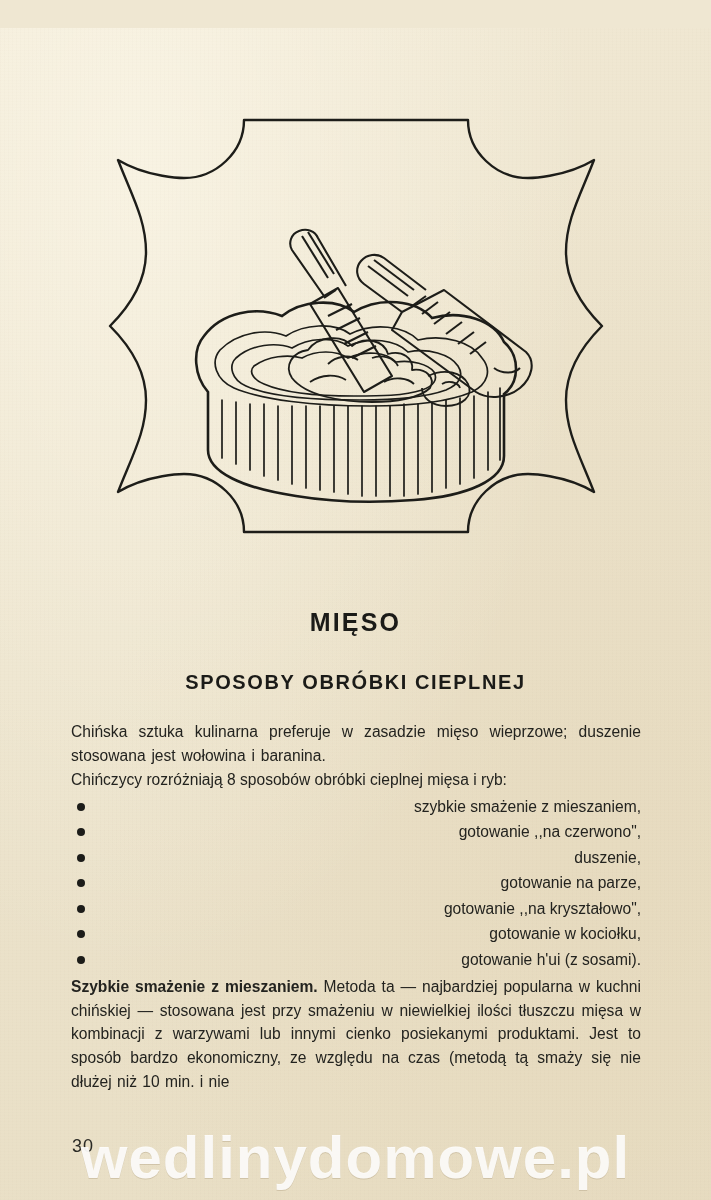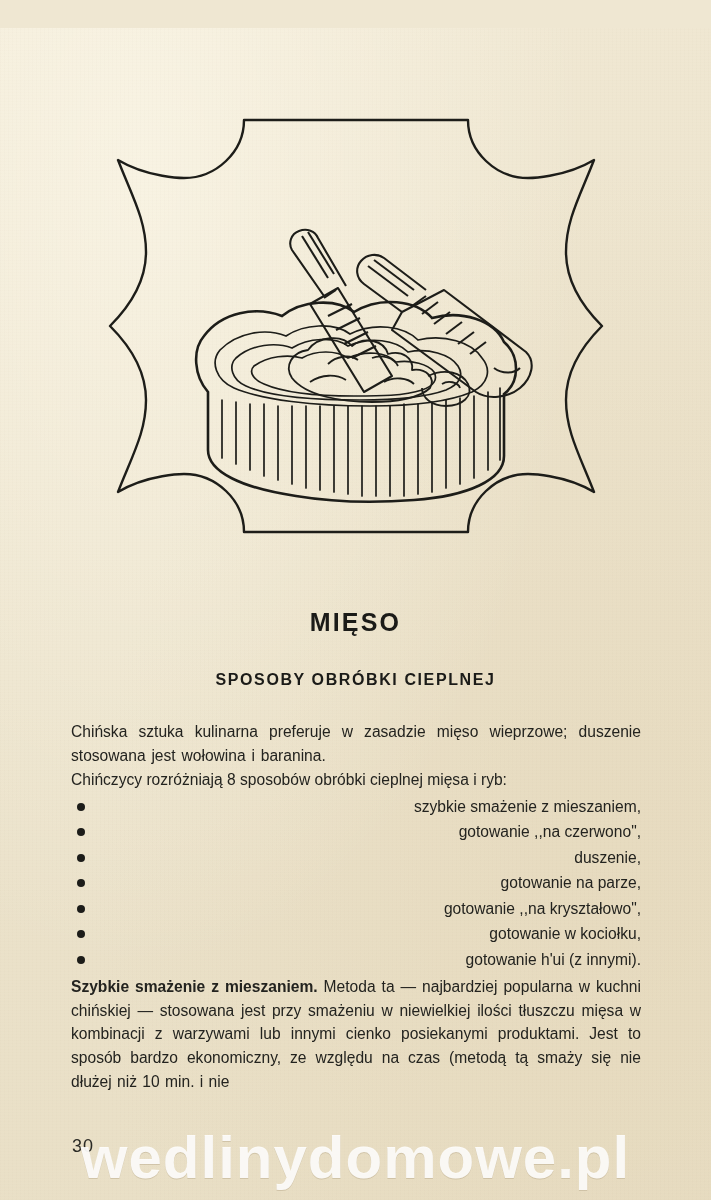--- a/index.html
+++ b/index.html
@@ -57,21 +57,21 @@
     font-weight: bold;
     letter-spacing: 2.2px;
     color: #1b1b18;
   }
   .h-sub {
     position: absolute;
     top: 643px;
     left: 0;
     width: 711px;
     text-align: center;
-    font-size: 16px;
+    font-size: 20px;
     font-weight: bold;
     letter-spacing: 1.6px;
     color: #1b1b18;
   }
 
   
   .body-col {
     position: absolute;
     left: 71px;
     top: 692px;
@@ -255,20 +255,20 @@
   <div class="body-col">
     <p class="para para-intro">Chińska sztuka kulinarna preferuje w zasadzie mięso wieprzowe; duszenie stosowana jest wołowina i baranina.</p>
     <p class="para">Chińczycy rozróżniają 8 sposobów obróbki cieplnej mięsa i ryb:</p>
     <ul class="methods">
       <li>szybkie smażenie z mieszaniem,</li>
       <li>gotowanie ,,na czerwono",</li>
       <li>duszenie,</li>
       <li>gotowanie na parze,</li>
       <li>gotowanie ,,na kryształowo",</li>
       <li>gotowanie w kociołku,</li>
-      <li>gotowanie h'ui (z innymi).</li>
+      <li>gotowanie h'ui (z sosami).</li>
     </ul>
     <p class="para para-bold-start"><span class="lead-in">Szybkie smażenie z mieszaniem.</span><span> Metoda ta — najbardziej popularna w kuchni chińskiej — stosowana jest przy smażeniu w niewielkiej ilości tłuszczu mięsa w kombinacji z warzywami lub innymi cienko posiekanymi produktami. Jest to sposób bardzo ekonomiczny, ze względu na czas (metodą tą smaży się nie dłużej niż 10 min. i nie</span></p>
   </div>
 
   <div class="page-number">30</div>
   <div class="watermark">wedlinydomowe.pl</div>
 </div>
 
 </body></html>

